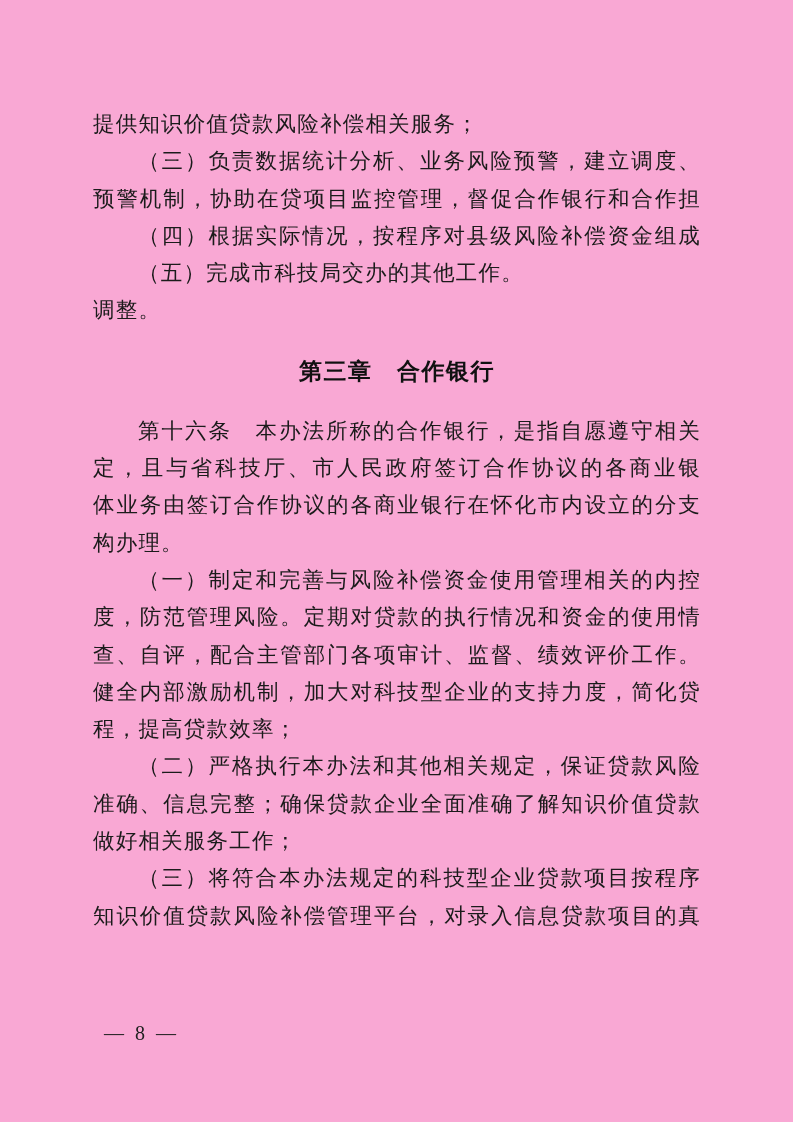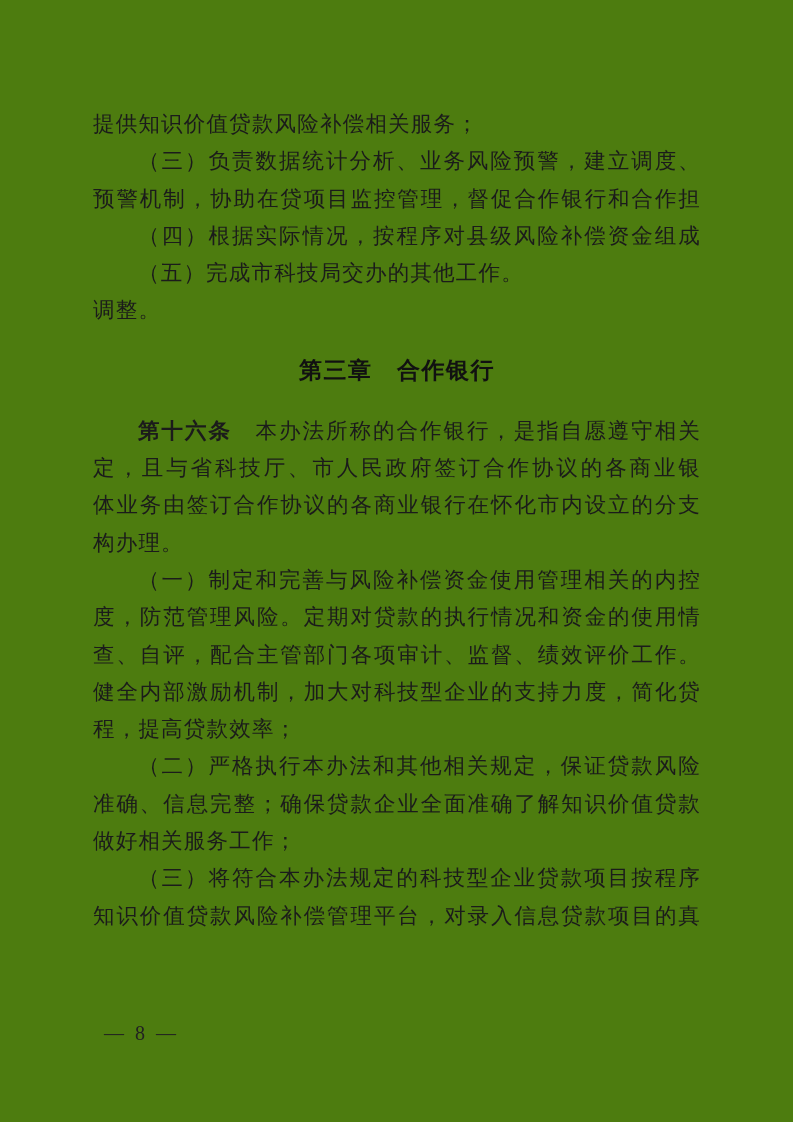--- a/index.html
+++ b/index.html
@@ -5,21 +5,21 @@
   html, body {
     margin: 0;
     padding: 0;
     background: #e8e8e8;
   }
   .page {
     position: relative;
     width: 793px;
     height: 1122px;
     margin: 0 auto;
-    background: #4d7c0f;
+    background: #f9a8d4;
     overflow: hidden;
     font-family: "Liberation Serif", "DejaVu Serif", serif;
     color: #1b1b1b;
   }
   .content {
     position: absolute;
     left: 93px;
     top: 106px;
     width: 608px;
   }
@@ -33,30 +33,30 @@
   .text-line.justify {
     white-space: normal;
     text-align: justify;
     text-align-last: justify;
     overflow: hidden;
   }
   .text-line.indent {
     padding-left: 45px;
   }
   .seg-bold {
-    font-weight: 700;
+    font-weight: 400;
     font-family: "Liberation Sans", "DejaVu Sans", sans-serif;
   }
   .chapter-heading {
     margin-top: 22px;
     margin-bottom: 21px;
     height: 40px;
     line-height: 40px;
     text-align: center;
-    font-family: Liberation Mono, monospace;
+    font-family: Liberation Serif, serif;
     font-weight: 700;
     font-size: 23px;
     letter-spacing: 1.5px;
     color: #111111;
   }
   .page-footer {
     position: absolute;
     left: 104px;
     top: 1022px;
     font-size: 20px;

